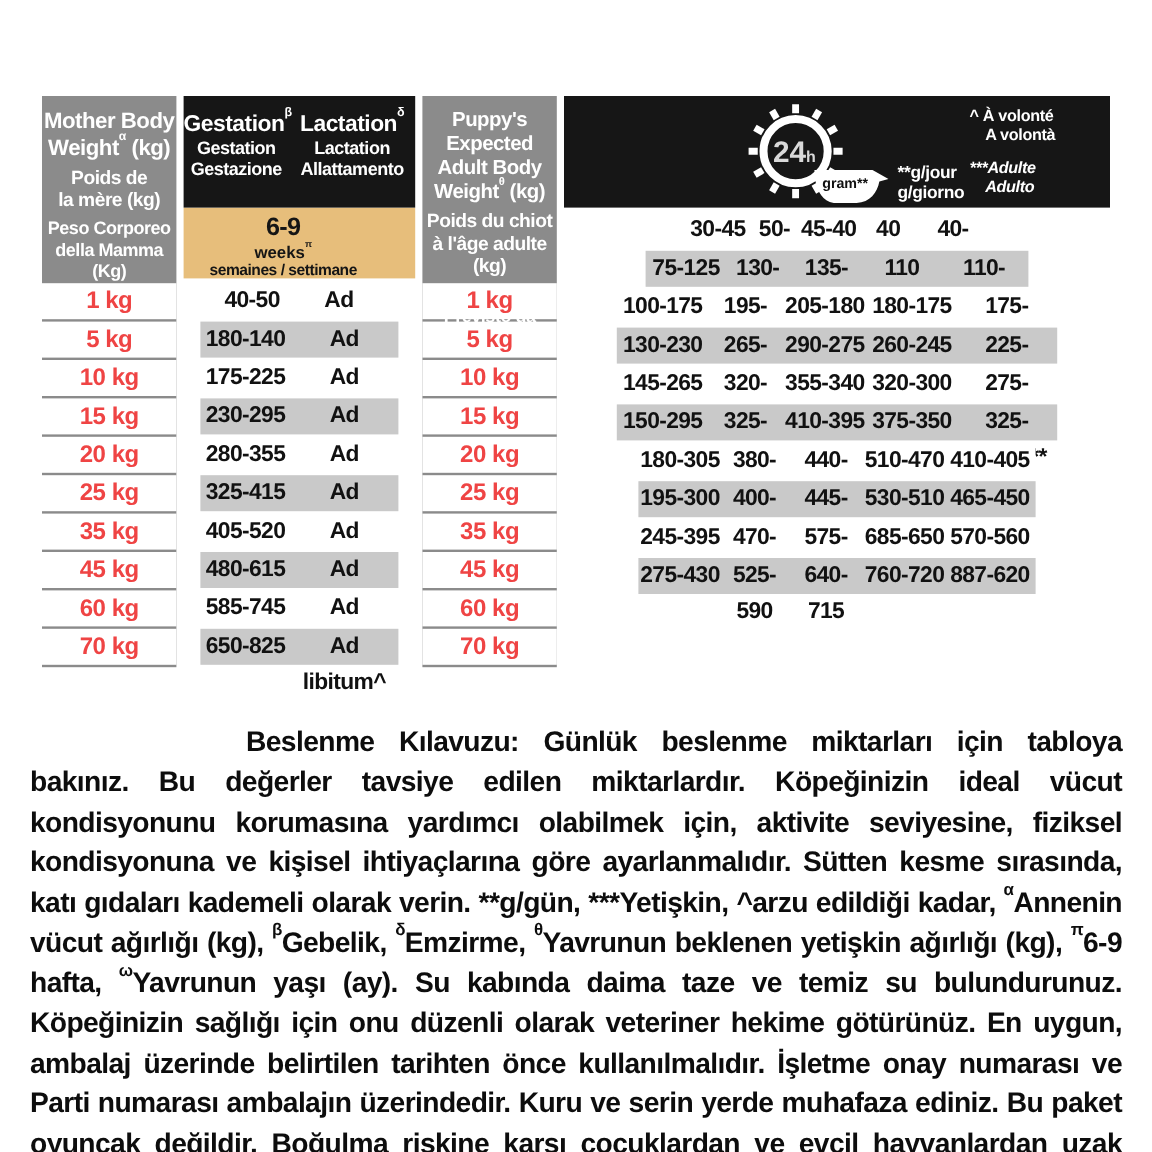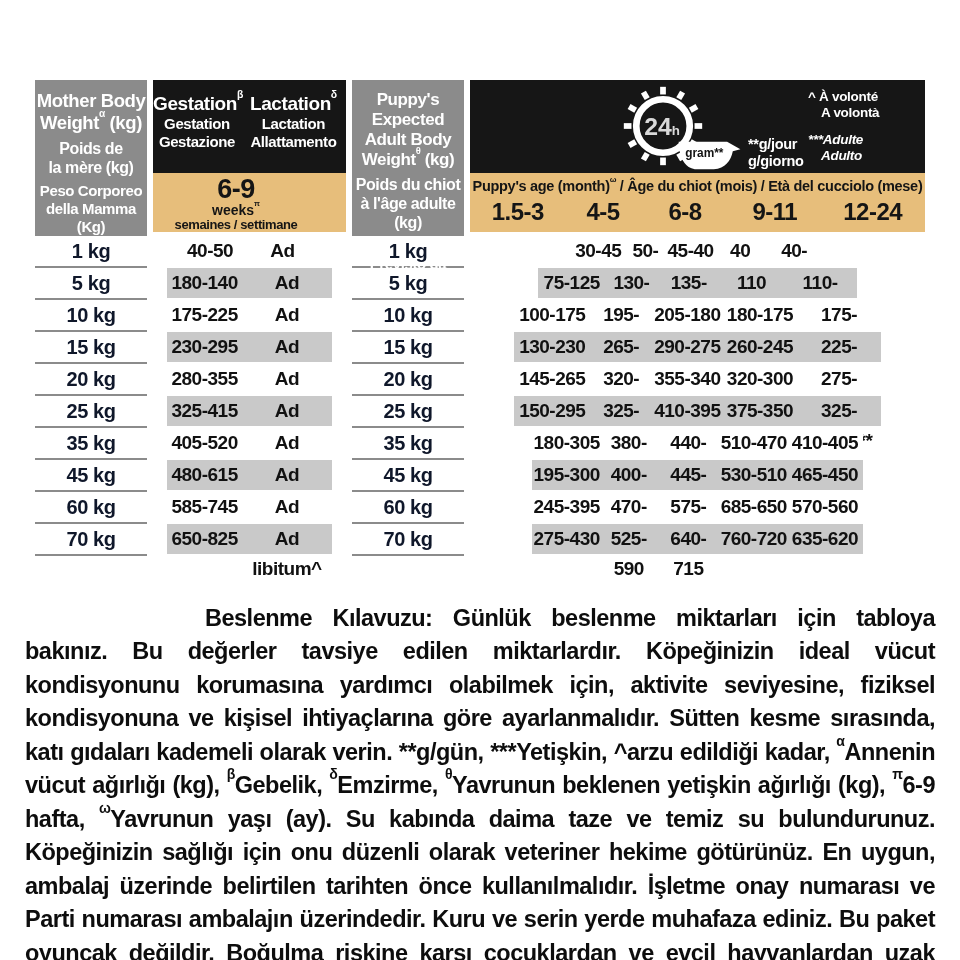--- a/index.html
+++ b/index.html
@@ -17,40 +17,40 @@
     background:#8B8B8B;display:flex;flex-direction:column;
   }
   .gc-head{height:156px;color:#fff;text-align:center;padding-top:10px;box-sizing:border-box;
     font-weight:bold;letter-spacing:-0.4px;}
   .gc-en{font-size:18.5px;line-height:22px;}
   .gc-fr{font-size:16px;line-height:19px;margin-top:5px;}
   .gc-it{font-size:15px;line-height:18px;margin-top:5px;}
   .gc-en-sm{font-size:17px;line-height:20px;}
   .wlabels{display:flex;flex-direction:column;gap:2px;}
   .wlabel{height:30px;line-height:30px;text-align:center;font-weight:bold;
-    font-size:20px;color:#0f172a;letter-spacing:-0.4px;}
+    font-size:20px;color:#ef4444;letter-spacing:-0.4px;}
 
   .vals{position:absolute;top:0;}
   .vals-left{left:118px;width:193px;}
   .vals-right{left:118px;width:455px;}
 
   .blackhead{background:#161616;height:93px;position:relative;color:#fff;}
   .goldband{background:#E7BE7B;height:59px;box-sizing:border-box;color:#151515;}
 
   
   .bh-grid{display:grid;grid-template-columns:45.5% 54.5%;height:100%;}
   .bh-cell{text-align:center;padding-top:13px;font-weight:bold;letter-spacing:-0.4px;}
   .bh-l1{font-size:19px;line-height:22px;}
   .bh-l2{font-size:15px;line-height:18px;}
   sup{font-size:55%;line-height:0;position:relative;top:-0.45em;}
 
   
   .gold-left{padding:3px 0 0 8px;}
   .gl-inner{width:150px;text-align:center;font-weight:bold;}
-  .gl-range{font-size:27px;line-height:27px;letter-spacing:-0.5px;}
+  .gl-range{font-size:21px;line-height:27px;letter-spacing:-0.5px;}
   .gl-weeks{font-size:14px;line-height:14px;}
   .gl-sub{font-size:13px;line-height:15px;white-space:nowrap;letter-spacing:-0.4px;}
 
   
   .clock{position:absolute;left:150px;top:3px;}
   .scoop{position:absolute;left:206px;top:55px;}
   .unit{position:absolute;left:278px;top:56px;font-weight:bold;font-size:14.5px;line-height:17px;letter-spacing:-0.3px;}
   .notes{position:absolute;left:338px;top:9px;font-weight:bold;font-size:13.5px;line-height:16px;letter-spacing:-0.3px;}
   .note2{margin-top:11px;padding-left:0px;font-style:italic;}
   .notes .ind{padding-left:13px;}
@@ -246,32 +246,20 @@
           <div>
             <div>^ À volonté</div>
             <div class="ind">A volontà</div>
           </div>
           <div class="note2">
             <div>***Adulte</div>
             <div class="ind">Adulto</div>
           </div>
         </div>
       </div>
-      <div class="goldband gold-right">
-        <div class="age-title">
-          <span>Puppy's age (month)</span><sup>ω</sup><span> / Âge du chiot (mois) / Età del cucciolo (mese)</span>
-        </div>
-        <div class="age-cols" id="age-cols">
-            <div class="age-col">1.5-3</div>
-            <div class="age-col">4-5</div>
-            <div class="age-col">6-8</div>
-            <div class="age-col">9-11</div>
-            <div class="age-col">12-24</div>
-          </div>
-      </div>
       <div class="rows" id="right-rows">
           <div class="row vrow-right">
     <div class="cell">30-45</div>
     <div class="cell">50-45</div>
     <div class="cell">45-40</div>
     <div class="cell">40</div>
     <div class="cell">40-Adult***</div>
   </div>
           <div class="row vrow-right alt">
     <div class="cell">75-125</div>
@@ -327,20 +315,20 @@
     <div class="cell">470-530</div>
     <div class="cell">575-645</div>
     <div class="cell">685-650</div>
     <div class="cell">570-560</div>
   </div>
           <div class="row vrow-right alt">
     <div class="cell">275-430</div>
     <div class="cell">525-590</div>
     <div class="cell">640-715</div>
     <div class="cell">760-720</div>
-    <div class="cell">635-620</div>
+    <div class="cell">887-620</div>
   </div>
         </div>
     </div>
   </section>
 
   <p class="footnote" id="footnote"><b>Beslenme Kılavuzu:</b><span> Günlük beslenme miktarları için tabloya bakınız. Bu değerler tavsiye edilen miktarlardır. Köpeğinizin ideal vücut kondisyonunu korumasına yardımcı olabilmek için, aktivite seviyesine, fiziksel kondisyonuna ve kişisel ihtiyaçlarına göre ayarlanmalıdır. Sütten kesme sırasında, katı gıdaları kademeli olarak verin. **g/gün, ***Yetişkin, ^arzu edildiği kadar, </span><sup>α</sup><span>Annenin vücut ağırlığı (kg), </span><sup>β</sup><span>Gebelik, </span><sup>δ</sup><span>Emzirme, </span><sup>θ</sup><span>Yavrunun beklenen yetişkin ağırlığı (kg), </span><sup>π</sup><span>6-9 hafta, </span><sup>ω</sup><span>Yavrunun yaşı (ay). Su kabında daima taze ve temiz su bulundurunuz. Köpeğinizin sağlığı için onu düzenli olarak veteriner hekime götürünüz. En uygun, ambalaj üzerinde belirtilen tarihten önce kullanılmalıdır. İşletme onay numarası ve Parti numarası ambalajın üzerindedir. Kuru ve serin yerde muhafaza ediniz. Bu paket oyuncak değildir. Boğulma riskine karşı çocuklardan ve evcil hayvanlardan uzak tutunuz.</span></p>
 </div>
 
 </body></html>

